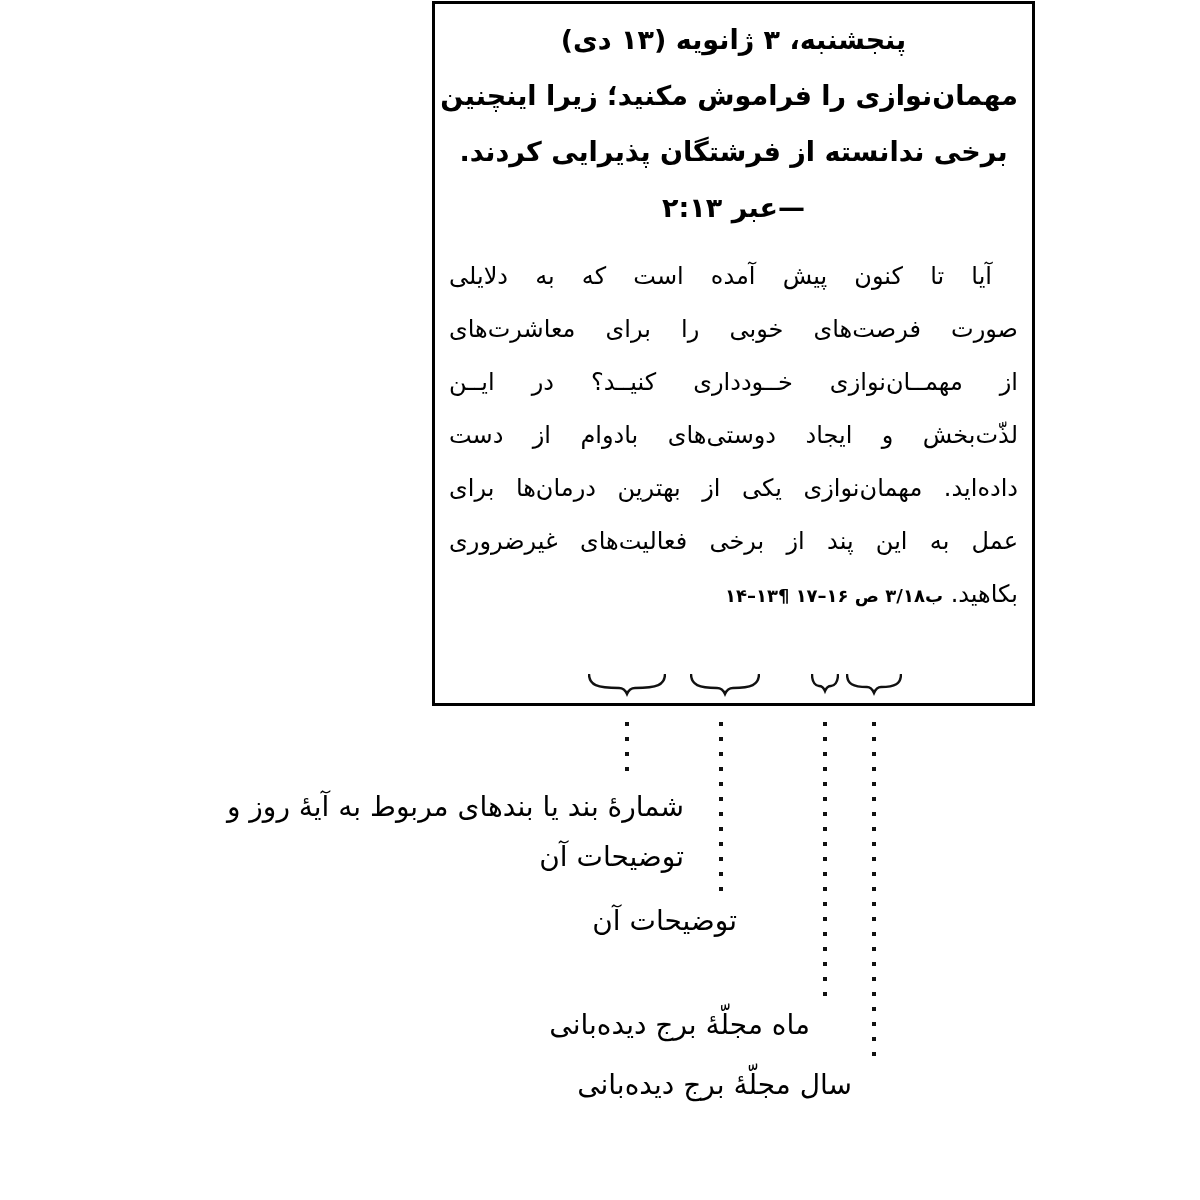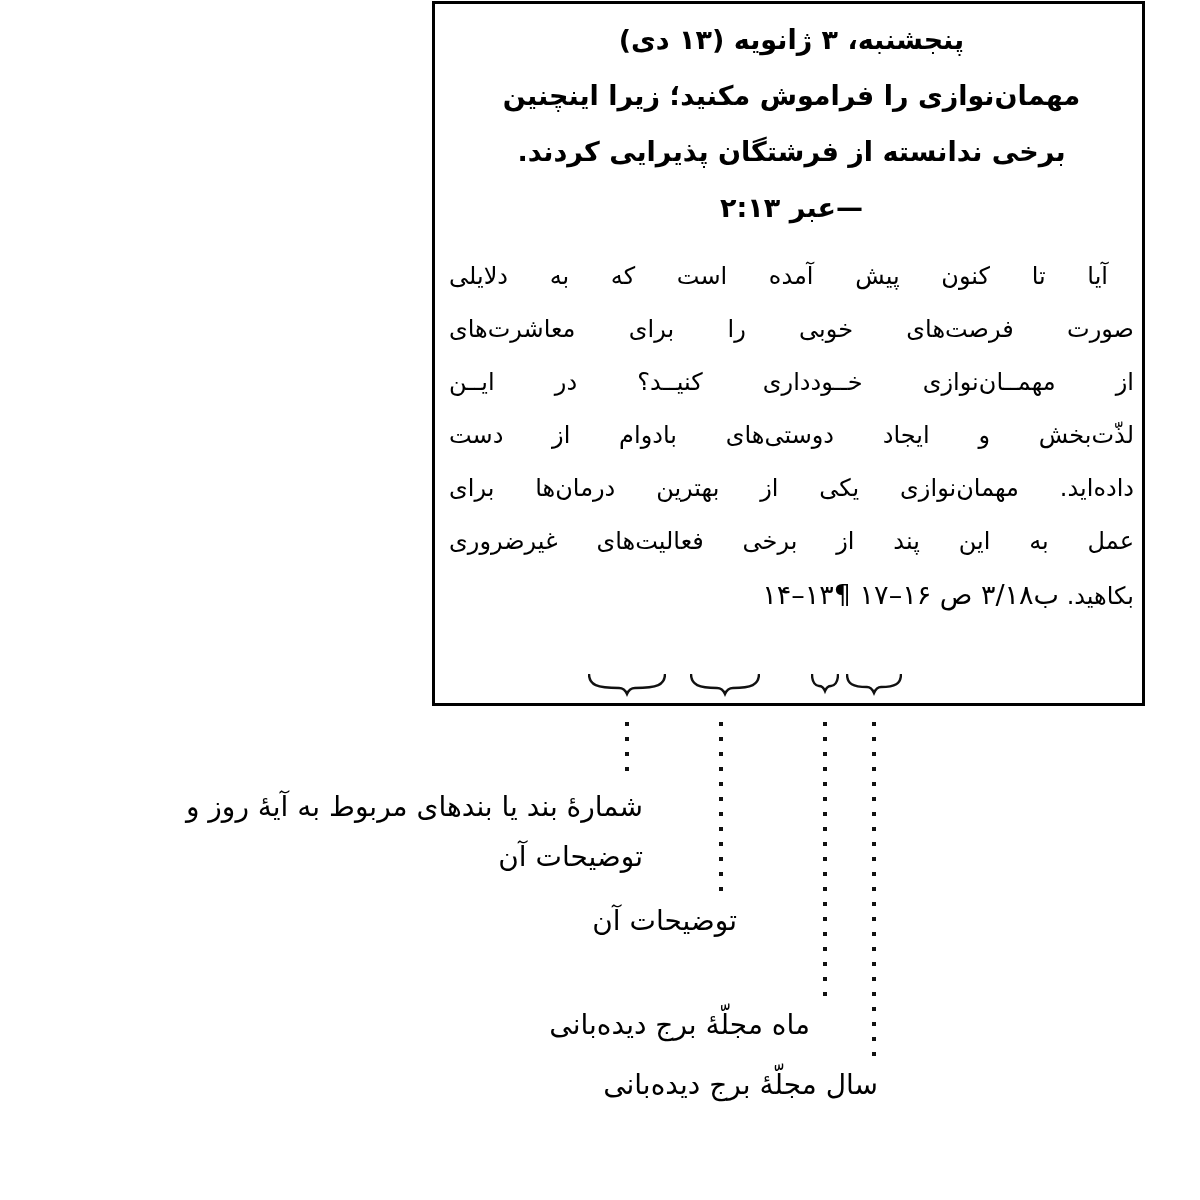--- a/index.html
+++ b/index.html
@@ -2,55 +2,55 @@
 <html lang="fa" dir="rtl"><head>
 <meta charset="utf-8">
 <style>
   html,body{margin:0;padding:0;background:#fff;}
   .canvas{
     position:relative;width:1200px;height:1200px;background:#fff;overflow:hidden;
     font-family:"DejaVu Sans",sans-serif;color:#000;direction:rtl;
   }
   
   .text-box{
-    position:absolute;left:432px;top:1px;width:713px;height:705px;
-    border:3px solid #000;box-sizing:border-box;padding:8px 8px 0 14px;
+    position:absolute;left:432px;top:1px;width:603px;height:705px;
+    border:3px solid #000;box-sizing:border-box;padding:8px 14px 0 14px;
   }
   .head-line{
     text-align:center;font-weight:700;font-size:27px;line-height:56px;
     white-space:nowrap;
   }
   .body-block{margin-top:14px;}
   .body-line{
     font-size:24px;line-height:53px;text-align:justify;text-align-last:justify;
     white-space:nowrap;
   }
   .body-line.first{padding-right:26px;}
   .body-line.last{text-align:right;text-align-last:right;}
-  .cite-strong{font-weight:400;font-size:27px;}
+  .cite-strong{font-weight:700;font-size:18px;}
   
   .brace{position:absolute;top:672px;height:28px;}
   .brace svg{display:block;}
   
   .dotline{
     position:absolute;width:4px;
     background:repeating-linear-gradient(to bottom,#111 0 4px,transparent 4px 15px);
   }
   .dl1{left:625px;top:722px;height:58px;}
   .dl2{left:719px;top:722px;height:172px;}
   .dl3{left:823px;top:722px;height:276px;}
   .dl4{left:872px;top:722px;height:336px;}
   
   .note{position:absolute;direction:rtl;font-size:28px;line-height:50px;}
   .note .l1{text-align:right;white-space:nowrap;}
   .note .l2{text-align:right;white-space:nowrap;}
-  .note1{top:782px;right:557px;}
+  .note1{top:782px;right:516px;}
   .note2{top:896px;right:463px;}
   .note3{top:1000px;right:390px;white-space:nowrap;}
-  .note4{top:1060px;right:322px;white-space:nowrap;}
+  .note4{top:1060px;right:348px;white-space:nowrap;}
 </style>
 </head>
 <body>
 
 <div class="canvas">
 
   <div class="text-box">
     <div class="head-line">پنجشنبه، ۳ ژانویه (۱۳ دی)</div>
     <div class="head-line">مهمان‌نوازی را فراموش مکنید؛ زیرا اینچنین</div>
     <div class="head-line">برخی ندانسته از فرشتگان پذیرایی کردند.</div>

